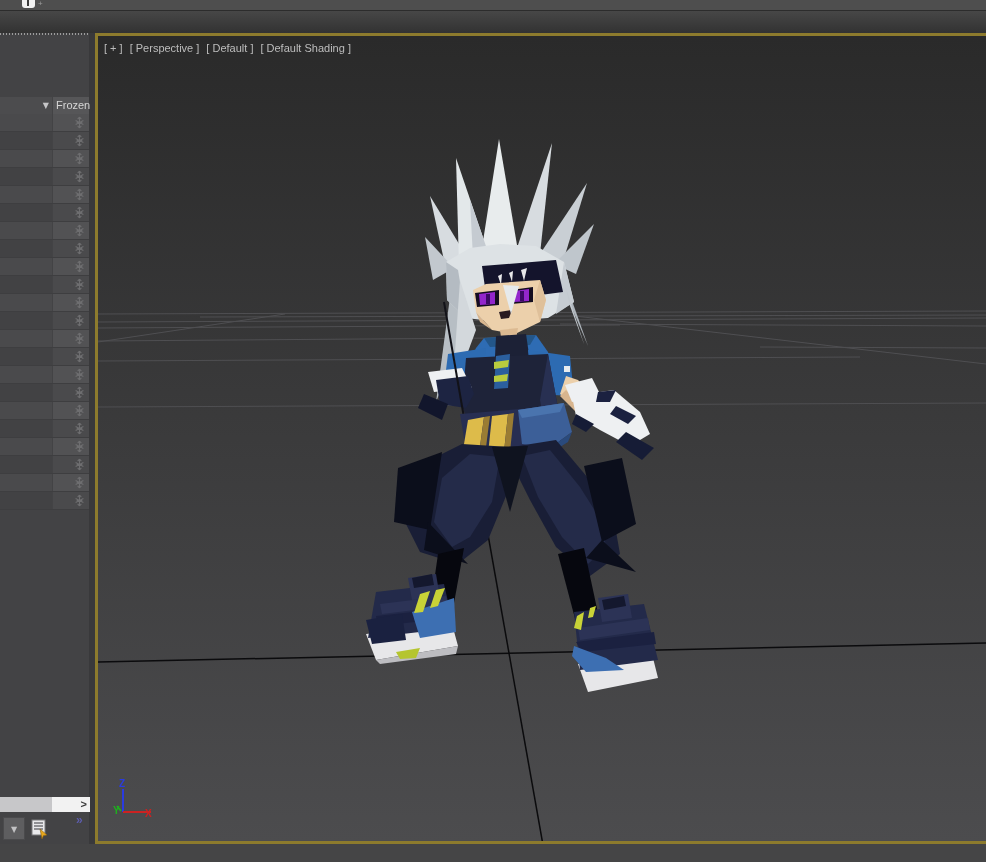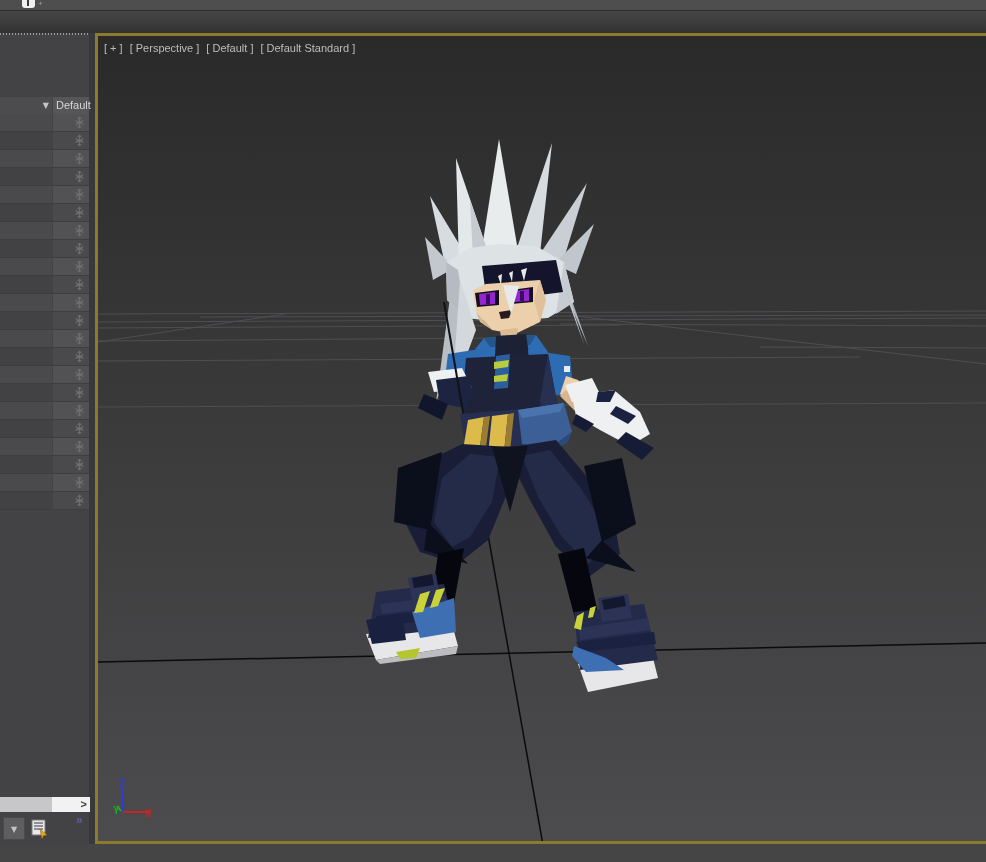--- a/index.html
+++ b/index.html
@@ -100,21 +100,21 @@
   <div class="menustrip"></div>
 
   <div class="left-panel">
     <div class="dotted-sep"></div>
     <div class="panel-right-strip"></div>
 
     <div class="exp-header">
       <div class="hcol-main">
         <span class="sort-arrow">▼</span>
       </div>
-      <div class="hcol-frozen">Default</div>
+      <div class="hcol-frozen">Frozen</div>
     </div>
 
     <ul class="exp-rows" id="explorer-rows">
   <li class="row odd">
     <div class="cell-main"></div>
     <div class="cell-frozen">
       <svg class="snow" viewBox="0 0 12 12">
         <path d="M6 1 V11 M6 1 l-1.7 1.9 M6 1 l1.7 1.9 M6 11 l-1.7 -1.9 M6 11 l1.7 -1.9 M2.4 4.1 l7.2 3.8 M2.4 7.9 l7.2 -3.8 M3.4 6 h5.2" stroke="currentColor" fill="none" stroke-width="1"></path>
       </svg>
     </div>
@@ -494,18 +494,18 @@
         <text x="119" y="787" fill="var(--axis-z-blue)">Z</text>
         <text x="145" y="817" fill="var(--axis-x-red)">X</text>
         <text x="113" y="814" fill="var(--axis-y-green)">Y</text>
       </g>
     </svg>
 
     <div class="vp-label">
       <span>[ + ]</span>
       <span>[ Perspective ]</span>
       <span>[ Default ]</span>
-      <span>[ Default Standard ]</span>
+      <span>[ Default Shading ]</span>
     </div>
   </div>
 
   <div class="footer"></div>
 </div>
 
 </body></html>

